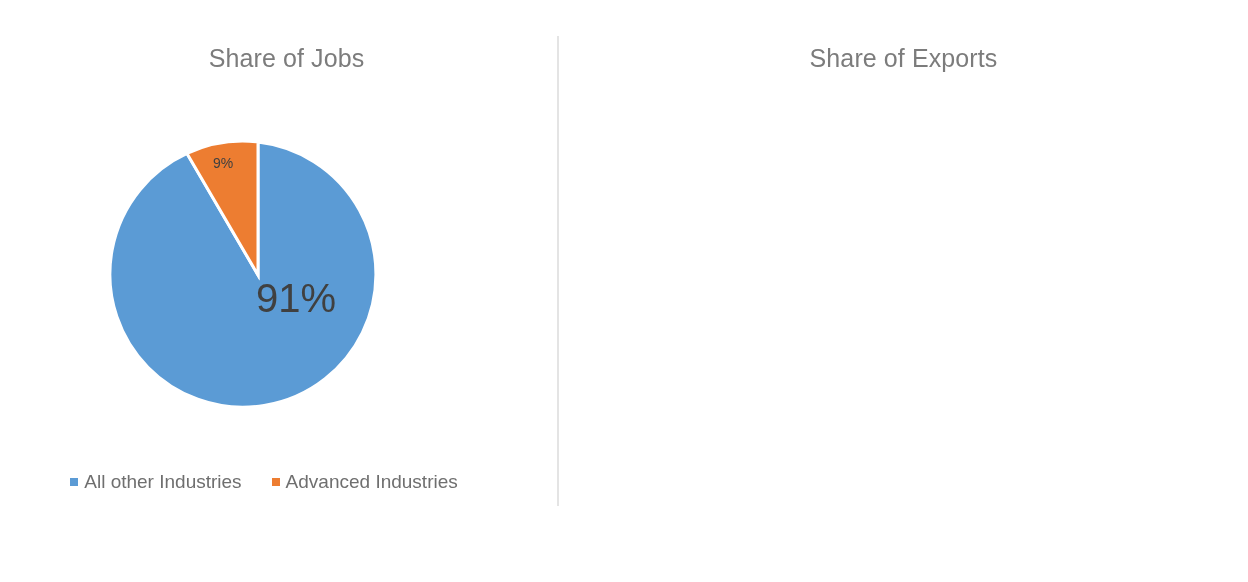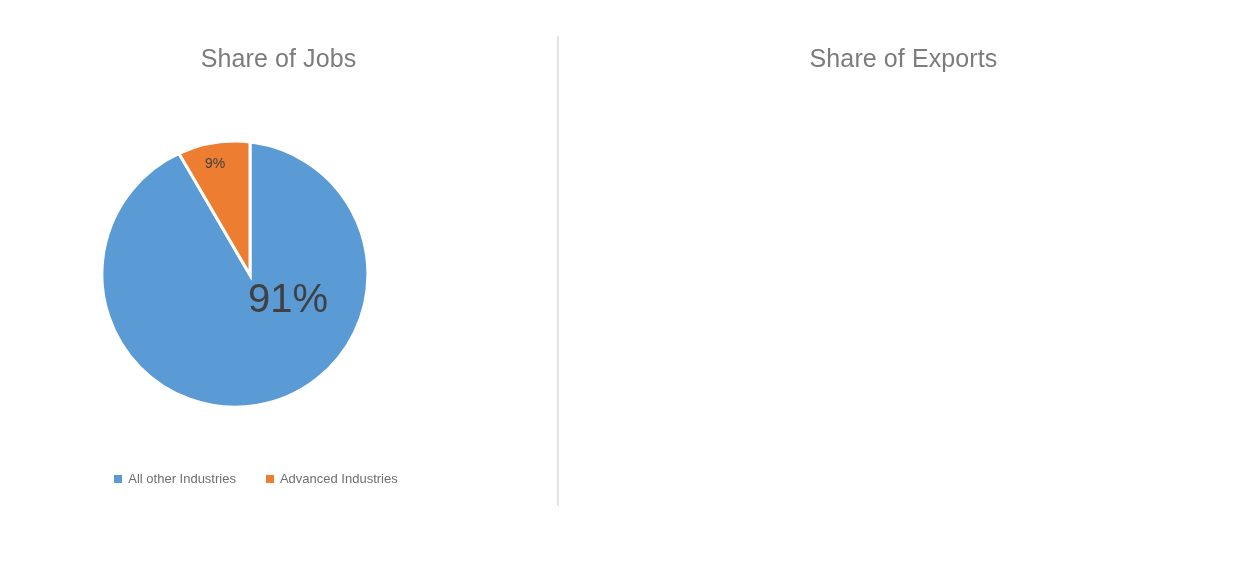--- a/index.html
+++ b/index.html
@@ -32,21 +32,21 @@
     height: 470px;
     background: #e4e4e4;
   }
 
   
   .panel {
     position: absolute;
     top: 0;
     height: 582px;
   }
-  .panel-left  { left: 0px;   width: 557px; }
+  .panel-left  { left: 8px;   width: 557px; }
   .panel-right { left: 559px; width: 689px; border-radius: 23px; }
 
   .chart-title {
     position: absolute;
     top: 44px;
     width: 100%;
     text-align: center;
     font-size: 25px;
     font-weight: 400;
     color: #7c7c7c;
@@ -74,21 +74,21 @@
   .lbl-jobs-91    { left: 248px; top: 278px; }
   .lbl-jobs-9     { left: 205px; top: 156px; }
 
   
   .legend {
     position: absolute;
     display: flex;
     align-items: center;
     justify-content: center;
     gap: 30px;
-    font-size: 13px;
+    font-size: 19px;
     color: #6f6f6f;
     white-space: nowrap;
     padding-left: 6px;
   }
   .legend-left  { left: 0px;   top: 471px; width: 500px; }
   .legend-right { left: 600px; top: 471px; width: 530px; }
   .legend-item {
     display: flex;
     align-items: center;
     gap: 6px;

